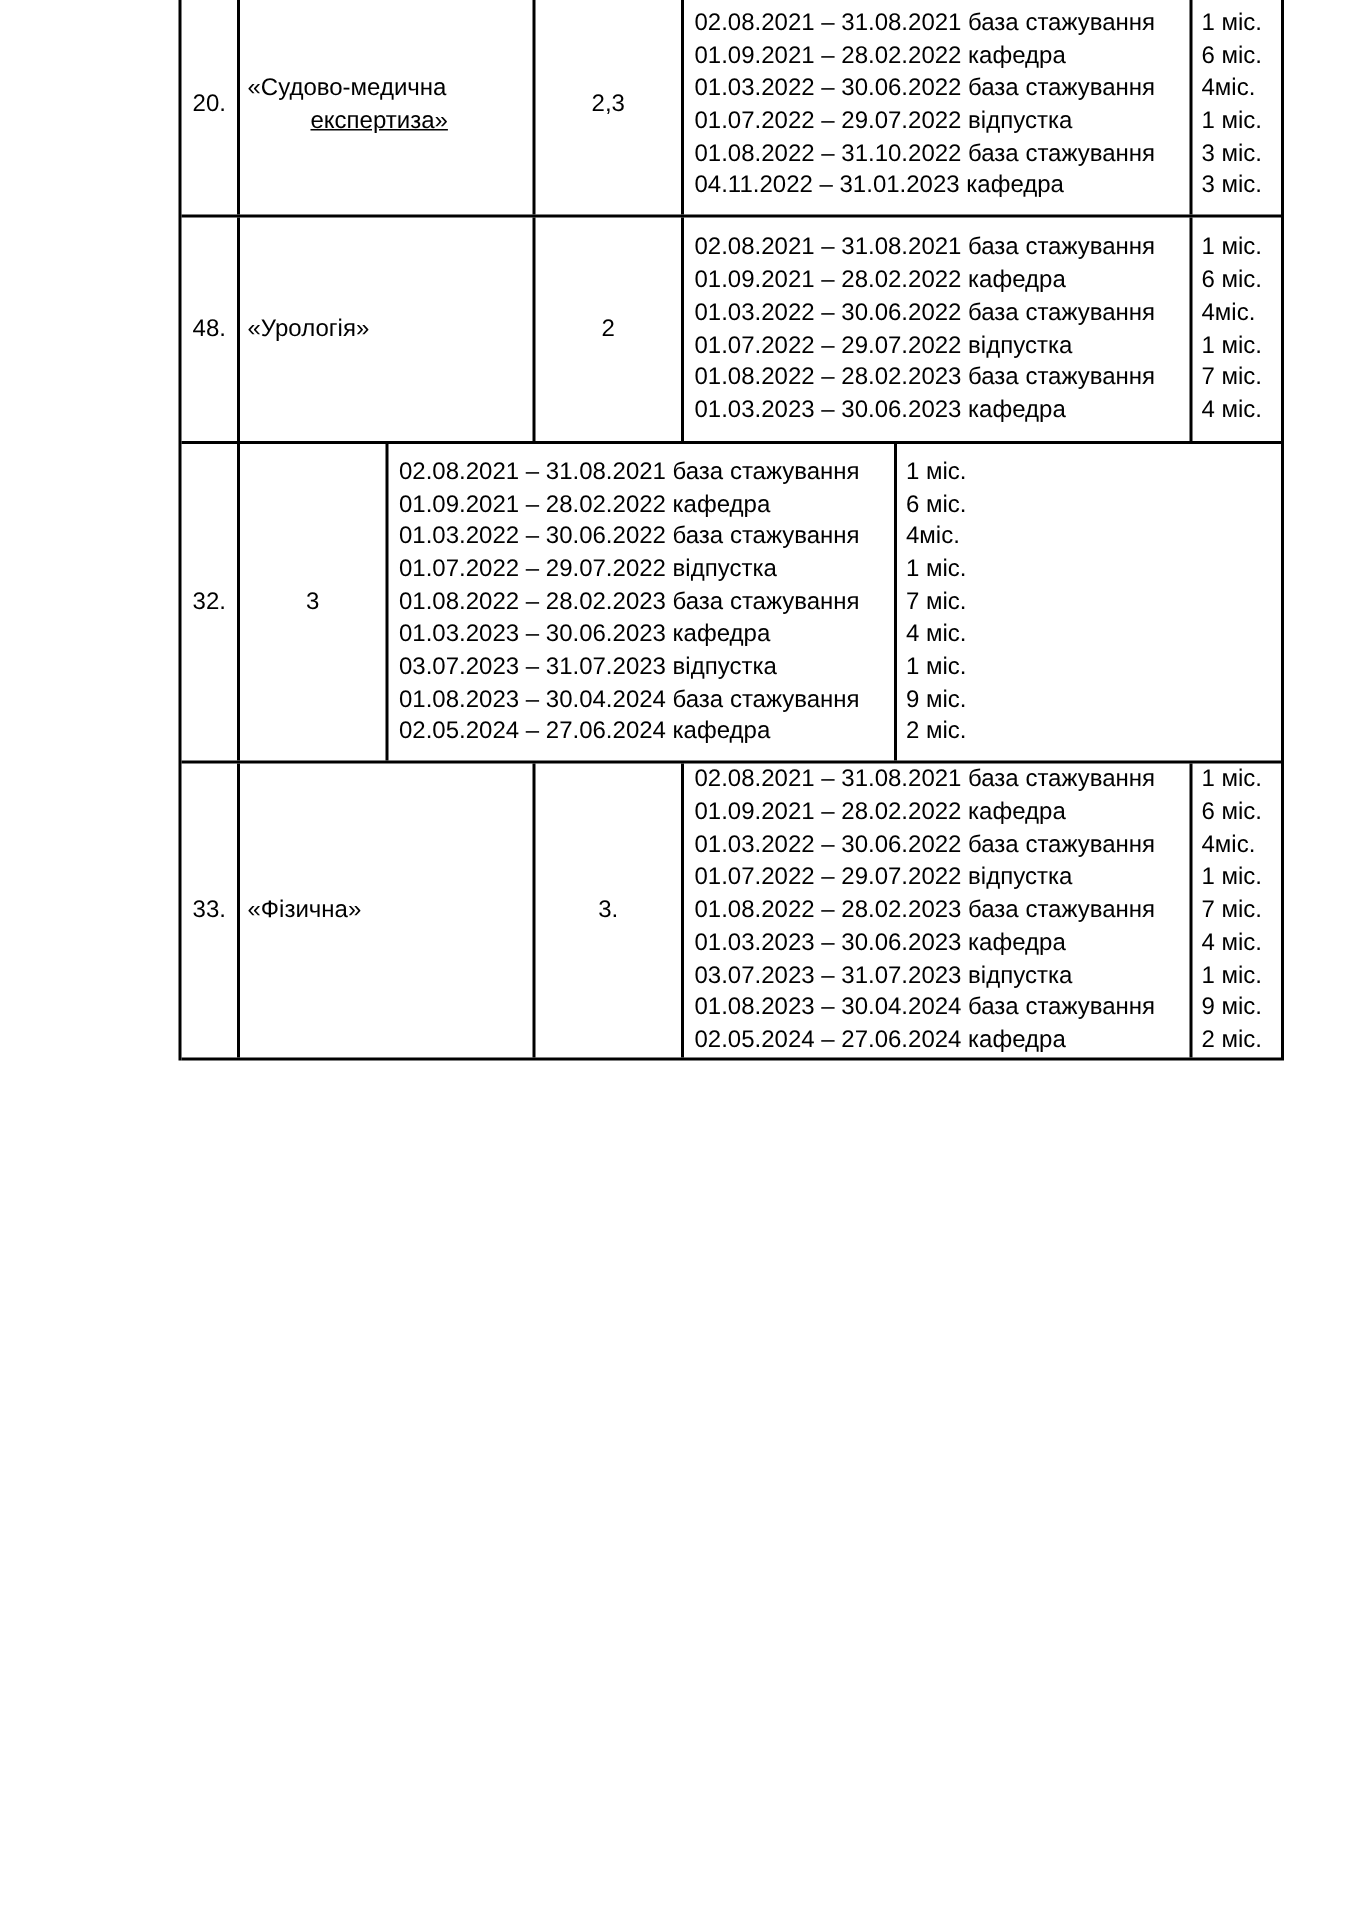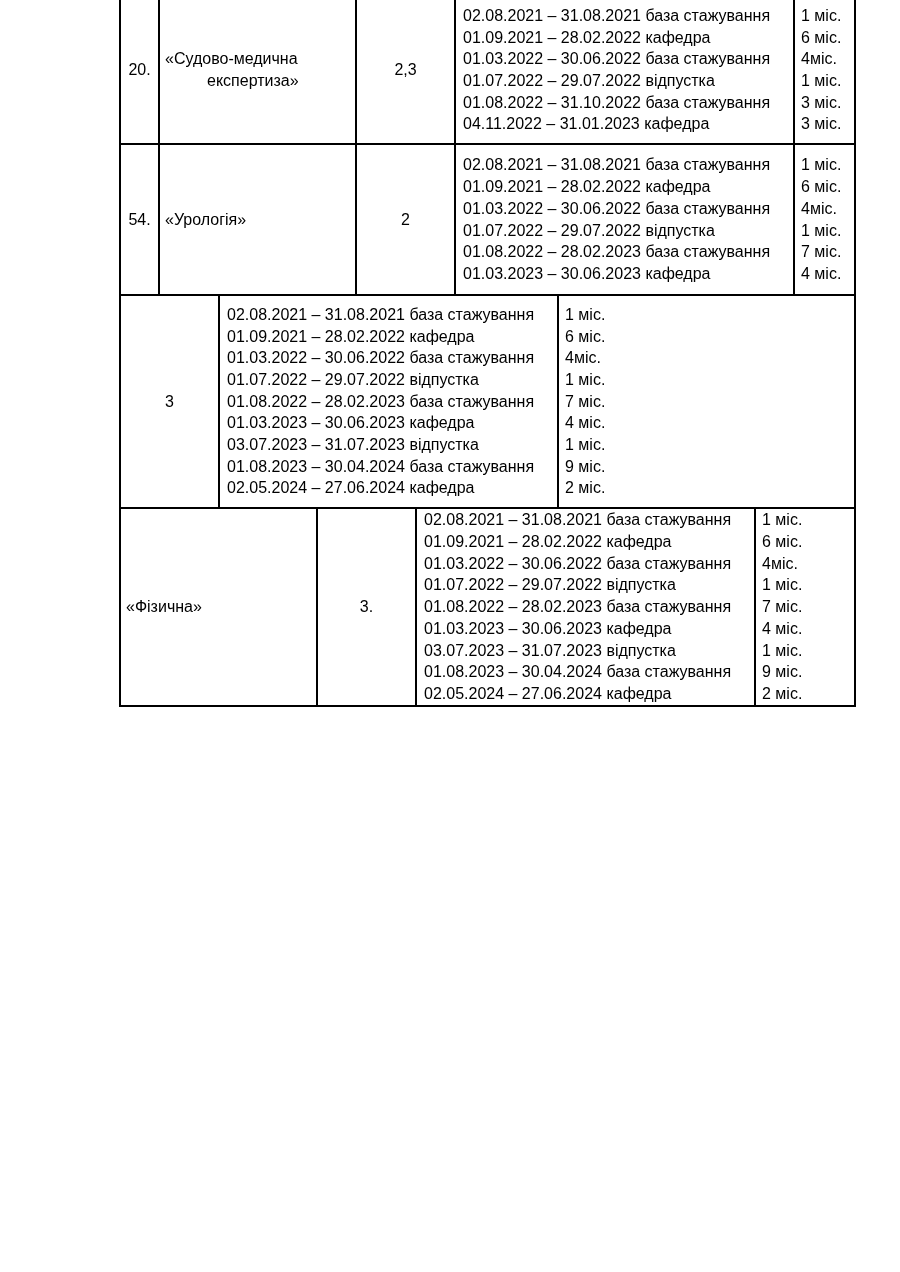--- a/index.html
+++ b/index.html
@@ -32,21 +32,21 @@
     display:flex;flex-direction:column;justify-content:center;
     font-size:16px;line-height:21.7px;
     overflow:hidden;
   }
   .c-num {width:39px; border-right:2px solid #000;text-align:center;}
   .c-name{width:197px;border-right:2px solid #000;padding-left:5px;}
   .c-dur {width:99px; border-right:2px solid #000;text-align:center;}
   .c-sched{width:339px;border-right:2px solid #000;padding-left:7px;}
   .c-mon {width:59px; padding-left:6px;}
   .line{white-space:nowrap;}
-  .indent{margin-left:42px;}
+  .indent{margin-left:42px;text-decoration:underline;}
 </style>
 </head>
 <body>
 
 <div class="page">
   <div class="tbl" id="schedule-table">
       <div class="row">
         <div class="cell c-num">
           <div class="line">20.</div>
         </div>
@@ -69,21 +69,21 @@
           <div class="line">1 міс.</div>
           <div class="line">6 міс.</div>
           <div class="line">4міс.</div>
           <div class="line">1 міс.</div>
           <div class="line">3 міс.</div>
           <div class="line">3 міс.</div>
         </div>
       </div>
       <div class="row">
         <div class="cell c-num">
-          <div class="line">54.</div>
+          <div class="line">48.</div>
         </div>
         <div class="cell c-name">
           <div class="name-line line">«Урологія»</div>
         </div>
         <div class="cell c-dur">
           <div class="line">2</div>
         </div>
         <div class="cell c-sched">
           <div class="line">02.08.2021 – 31.08.2021 база стажування</div>
           <div class="line">01.09.2021 – 28.02.2022 кафедра</div>
@@ -95,20 +95,23 @@
         <div class="cell c-mon">
           <div class="line">1 міс.</div>
           <div class="line">6 міс.</div>
           <div class="line">4міс.</div>
           <div class="line">1 міс.</div>
           <div class="line">7 міс.</div>
           <div class="line">4 міс.</div>
         </div>
       </div>
       <div class="row">
+        <div class="cell c-num">
+          <div class="line">32.</div>
+        </div>
         <div class="cell c-dur">
           <div class="line">3</div>
         </div>
         <div class="cell c-sched">
           <div class="line">02.08.2021 – 31.08.2021 база стажування</div>
           <div class="line">01.09.2021 – 28.02.2022 кафедра</div>
           <div class="line">01.03.2022 – 30.06.2022 база стажування</div>
           <div class="line">01.07.2022 – 29.07.2022 відпустка</div>
           <div class="line">01.08.2022 – 28.02.2023 база стажування</div>
           <div class="line">01.03.2023 – 30.06.2023 кафедра</div>
@@ -122,20 +125,23 @@
           <div class="line">4міс.</div>
           <div class="line">1 міс.</div>
           <div class="line">7 міс.</div>
           <div class="line">4 міс.</div>
           <div class="line">1 міс.</div>
           <div class="line">9 міс.</div>
           <div class="line">2 міс.</div>
         </div>
       </div>
       <div class="row">
+        <div class="cell c-num">
+          <div class="line">33.</div>
+        </div>
         <div class="cell c-name">
           <div class="name-line line">«Фізична»</div>
         </div>
         <div class="cell c-dur">
           <div class="line">3.</div>
         </div>
         <div class="cell c-sched">
           <div class="line">02.08.2021 – 31.08.2021 база стажування</div>
           <div class="line">01.09.2021 – 28.02.2022 кафедра</div>
           <div class="line">01.03.2022 – 30.06.2022 база стажування</div>

